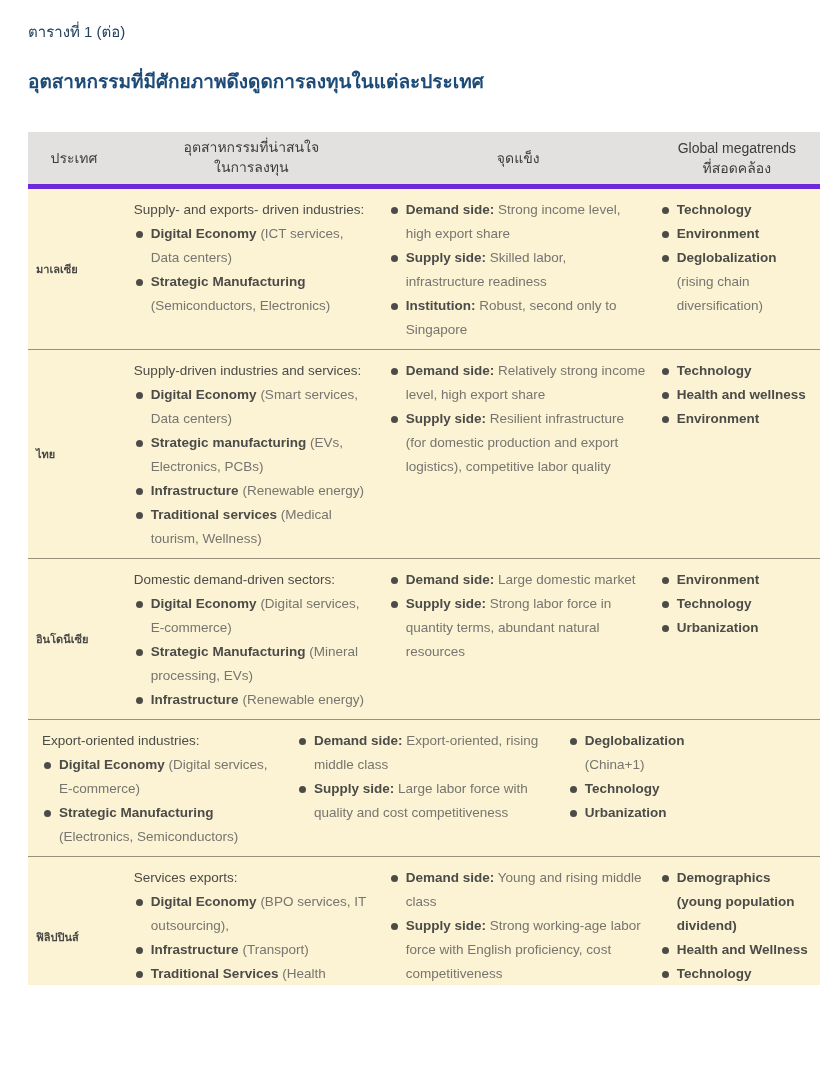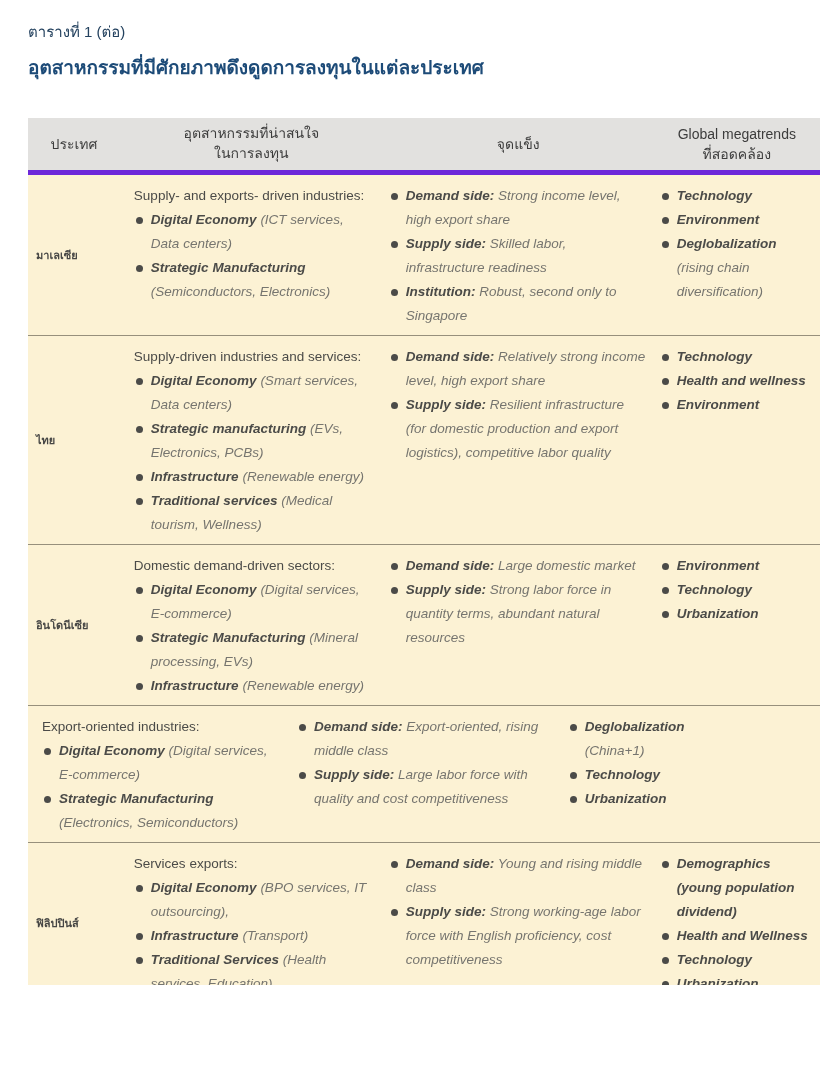--- a/index.html
+++ b/index.html
@@ -1,21 +1,21 @@
 <!DOCTYPE html>
 <html><head>
 <meta charset="utf-8">
 <style>
   * { box-sizing: border-box; }
   html,body { margin:0; padding:0; background:#ffffff; }
   body { font-family:"Liberation Sans","DejaVu Sans",sans-serif; }
   .page { width:840px; height:985px; position:relative; padding:16px 20px 0 28px; overflow:hidden; background:#fff; }
 
   .table-label { color:#24425f; font-size:15px; margin-top:4px; }
-  .page-title { color:#1d4b78; font-size:19px; font-weight:bold; margin:8px 0 0 0; }
+  .page-title { color:#1d4b78; font-size:19px; font-weight:bold; margin:22px 0 0 0; }
 
   .tbl { margin-top:36px; width:792px; }
 
   .thead { display:flex; background:#e2e1df; border-bottom:5px solid #6d28d9;
            min-height:57px; align-items:center; text-align:center;
            color:#3c3c3c; font-size:14px; line-height:20px; }
   .th { padding:4px 2px; }
   .th1 { width:11.6%; }
   .th2 { width:33.2%;font-family:Liberation Serif, serif; }
   .th3 { width:34.2%; }
@@ -29,21 +29,21 @@
   .row:nth-child(5){ min-height:158px; }
 
   .cell { font-size:13.5px; line-height:24px; }
   .c-country { width:11.6%; display:flex; align-items:center; padding-left:8px;
                font-weight:bold; color:#474745; font-size:11px; }
   .c-ind { width:33.2%; padding:9px 10px 7px 14px; }
   .c-str { width:34.2%; padding:9px 8px 7px 6px; }
   .c-meg { width:21%;   padding:9px 4px 7px 6px; }
 
   .intro { font-weight:normal; color:#4b4b48; }
-  ul.list { margin:0; padding:0; list-style:none;font-style:italic; }
+  ul.list { margin:0; padding:0; list-style:none; }
   ul.list li { position:relative; padding-left:17px; }
   .dot { position:absolute; left:2px; top:9px; width:7px; height:7px;
          border-radius:50%; background:#4b4b48; }
   .b { font-weight:bold; color:#4b4b48; }
   .r { color:#76756f; }
 </style>
 </head>
 <body>
 
 <div class="page">

